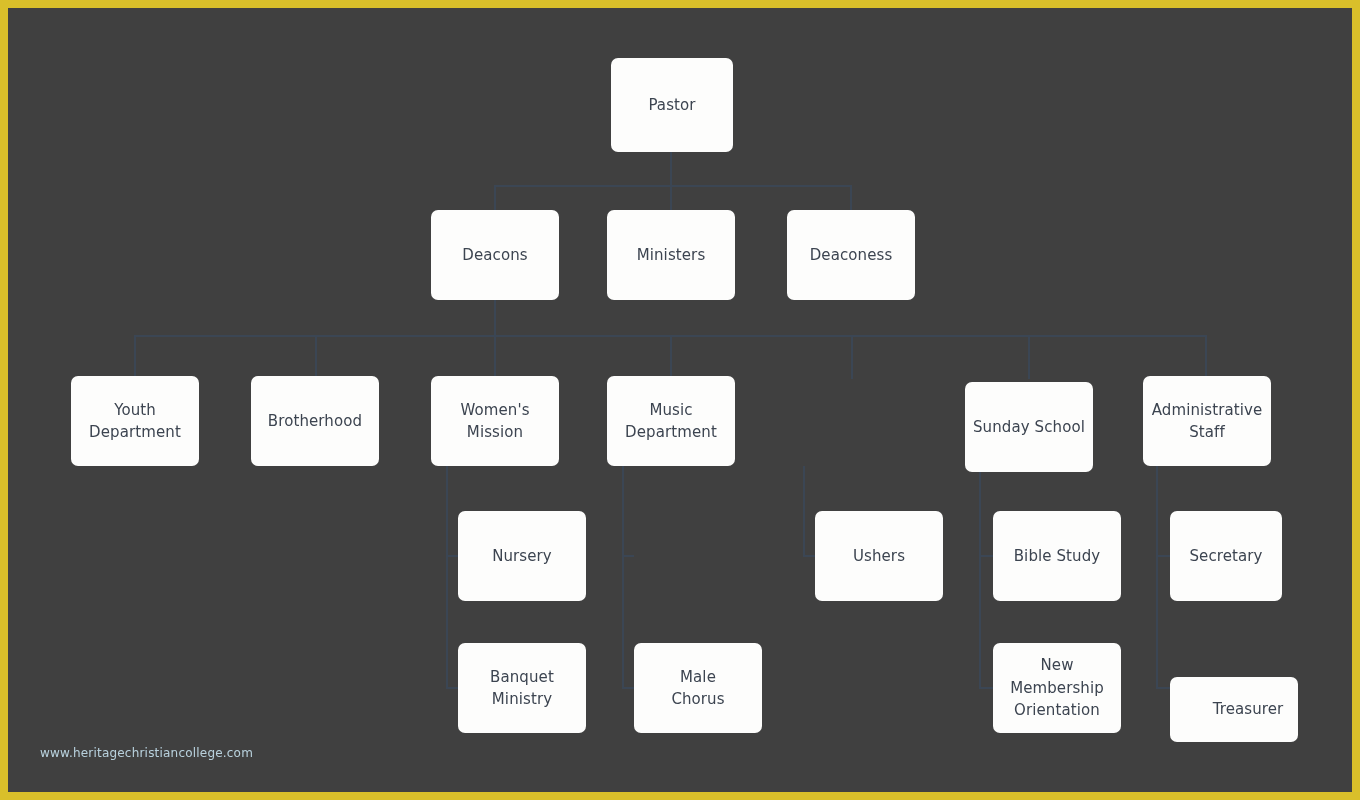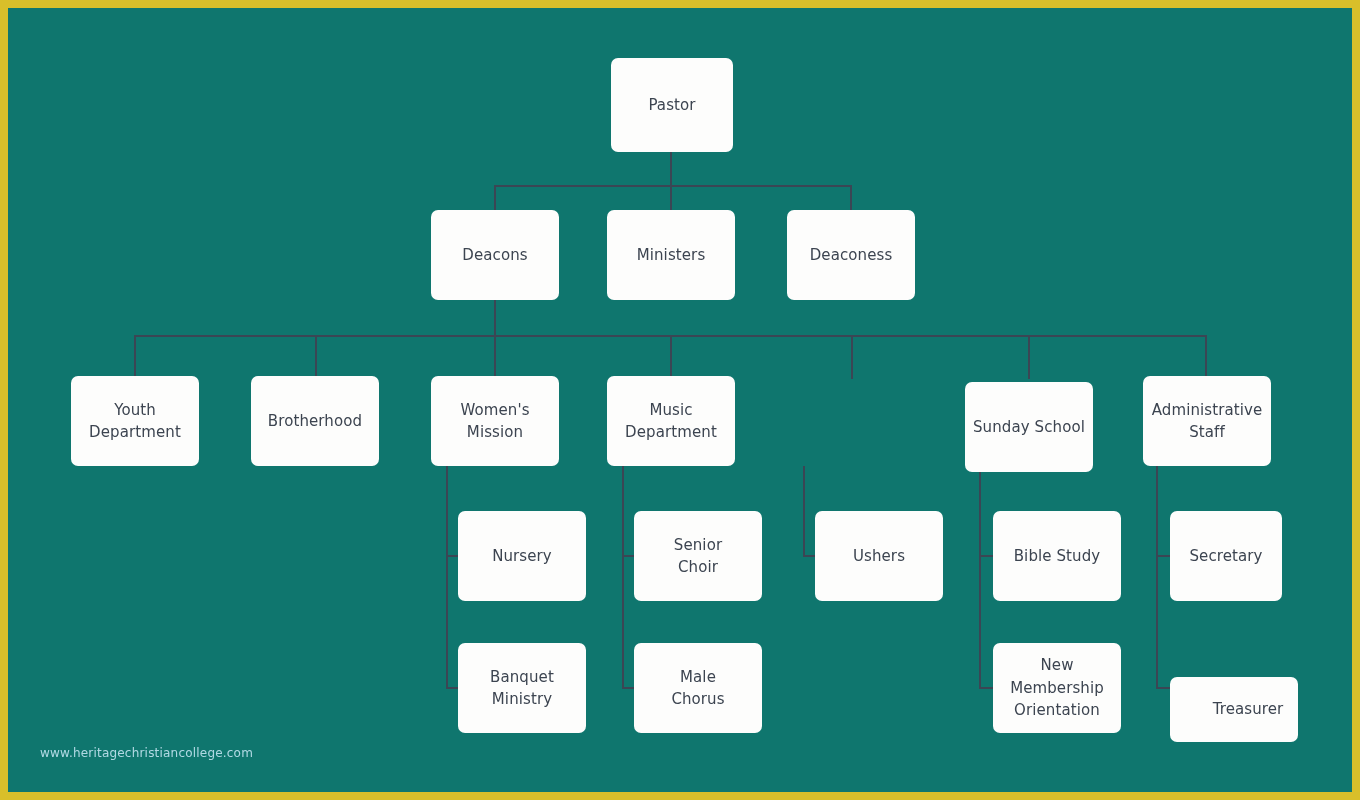--- a/index.html
+++ b/index.html
@@ -12,21 +12,21 @@
     overflow: hidden;
     font-family: "DejaVu Sans", "Liberation Sans", sans-serif;
     background: #d9bf2a;
   }
   #canvas {
     position: absolute;
     left: 8px;
     top: 8px;
     width: 1344px;
     height: 784px;
-    background: #0f766e;
+    background: #404040;
     overflow: hidden;
   }
   .node {
     position: absolute;
     background: #fdfdfc;
     border-radius: 7px;
     box-sizing: border-box;
     display: flex;
     align-items: center;
     justify-content: center;
@@ -134,24 +134,20 @@
     <span>Sunday School</span>
   </div>
   <div class="node" style="left:1135px; top:368px; width:128px; height:90px;">
     <span>Administrative
 Staff</span>
   </div>
 
   <div class="node" style="left:450px; top:503px; width:128px; height:90px;">
     <span>Nursery</span>
   </div>
-  <div class="node" style="left:626px; top:503px; width:128px; height:90px;">
-    <span>Senior
-Choir</span>
-  </div>
   <div class="node" style="left:807px; top:503px; width:128px; height:90px;">
     <span>Ushers</span>
   </div>
   <div class="node" style="left:985px; top:503px; width:128px; height:90px;">
     <span>Bible Study</span>
   </div>
   <div class="node" style="left:1162px; top:503px; width:112px; height:90px;">
     <span>Secretary</span>
   </div>
 

